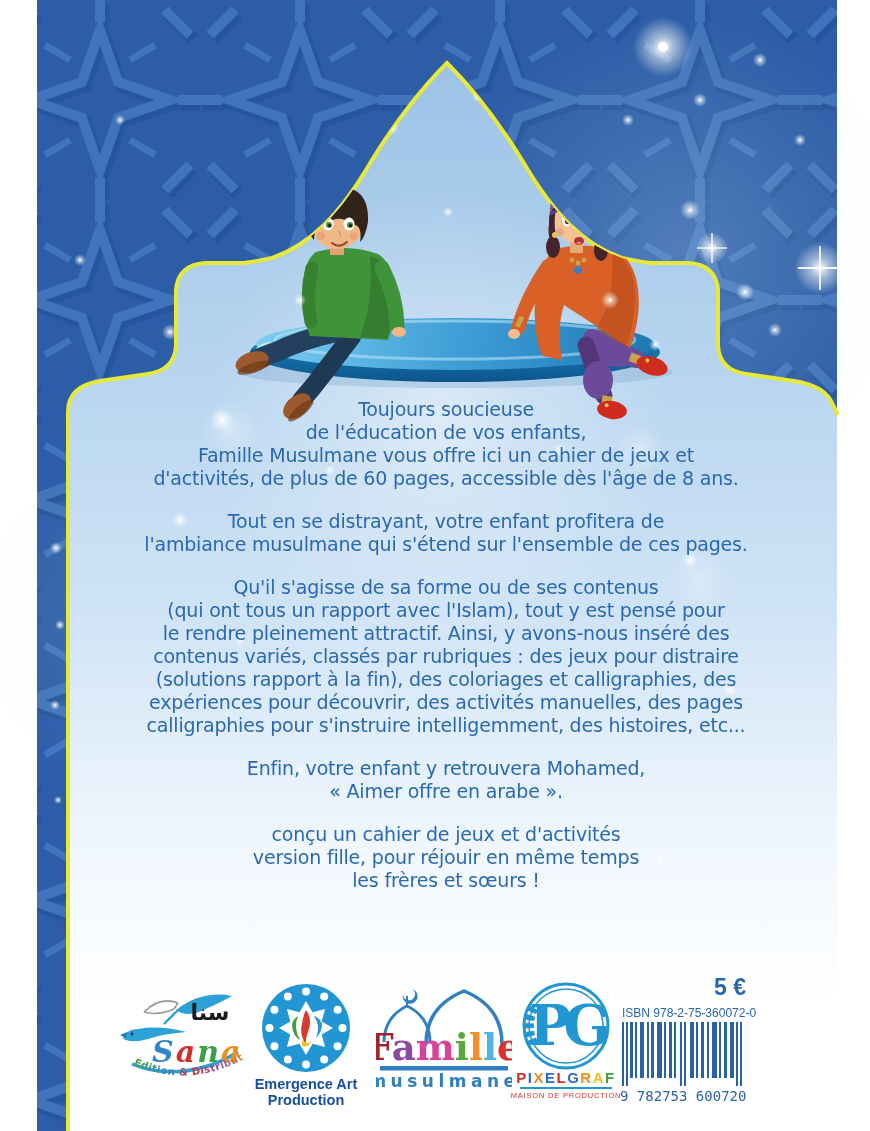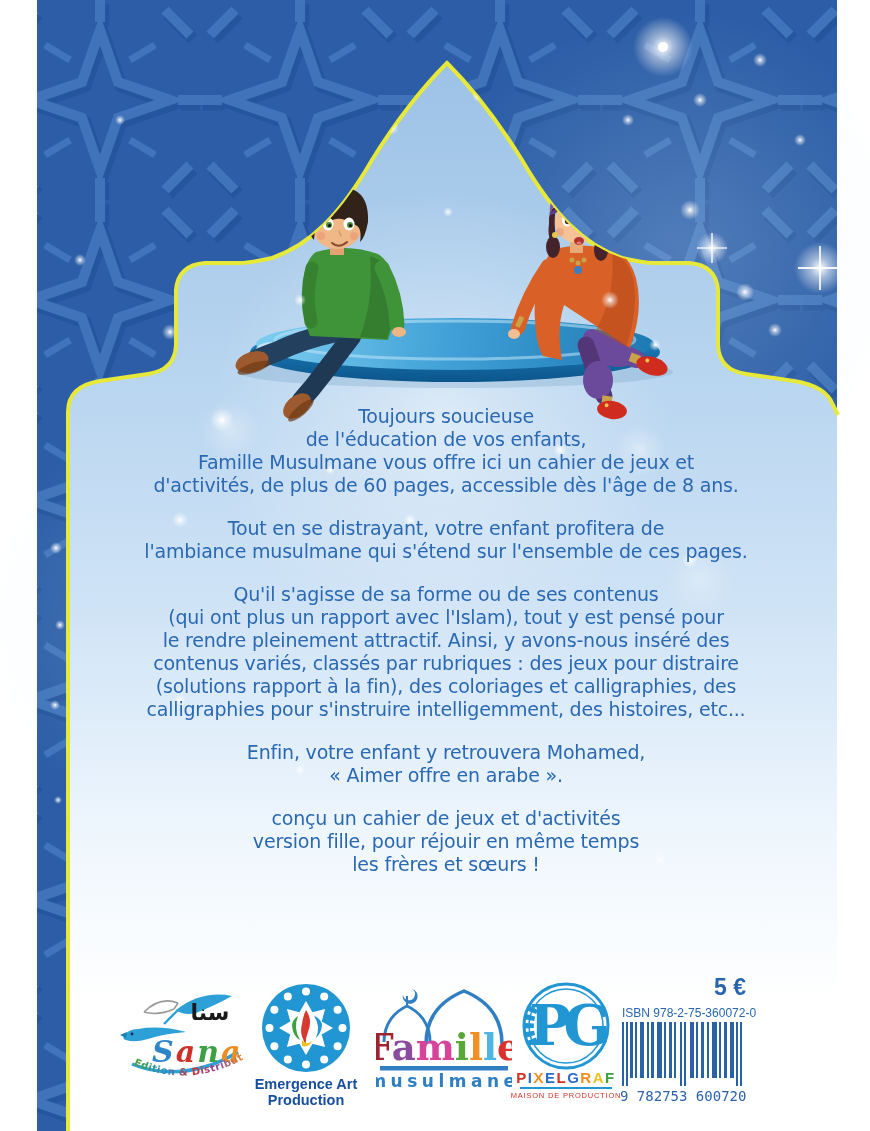--- a/index.html
+++ b/index.html
@@ -1,21 +1,21 @@
 <!DOCTYPE html>
 <html><head>
 <meta charset="utf-8">
 <style>
   html,body{margin:0;padding:0;background:#e8e8e8;}
   .page{position:relative;width:870px;height:1131px;background:#ffffff;overflow:hidden;
         font-family:"DejaVu Sans",sans-serif;}
   .art{position:absolute;left:0;top:0;width:870px;height:1131px;display:block;}
   .copy{position:absolute;left:85px;top:398px;width:722px;text-align:center;
         color:#2a68b2;font-size:19px;line-height:23px;letter-spacing:-0.2px;}
-  .para{margin:7px 0 20px 0;}
+  .para{margin:0 0 20px 0;}
   .logo{position:absolute;}
   .logo svg{display:block;}
   .l-sana{left:118px;top:988px;}
   .l-emergence{left:250px;top:982px;}
   .l-famille{left:376px;top:984px;}
   .l-pixelgraf{left:508px;top:982px;}
   .l-retail{left:612px;top:968px;}
 </style>
 </head>
 <body>
@@ -232,24 +232,25 @@
       <div>de l'éducation de vos enfants,</div>
       <div>Famille Musulmane vous offre ici un cahier de jeux et</div>
       <div>d'activités, de plus de 60 pages, accessible dès l'âge de 8 ans.</div>
     </div>
     <div class="para">
       <div>Tout en se distrayant, votre enfant profitera de</div>
       <div>l'ambiance musulmane qui s'étend sur l'ensemble de ces pages.</div>
     </div>
     <div class="para">
       <div>Qu'il s'agisse de sa forme ou de ses contenus</div>
-      <div>(qui ont plus un rapport avec l'Islam), tout y est pensé pour</div>
+      <div>(qui ont tous un rapport avec l'Islam), tout y est pensé pour</div>
       <div>le rendre pleinement attractif. Ainsi, y avons-nous inséré des</div>
       <div>contenus variés, classés par rubriques : des jeux pour distraire</div>
       <div>(solutions rapport à la fin), des coloriages et calligraphies, des</div>
+      <div>expériences pour découvrir, des activités manuelles, des pages</div>
       <div>calligraphies pour s'instruire intelligemment, des histoires, etc...</div>
     </div>
     <div class="para">
       <div>Enfin, votre enfant y retrouvera Mohamed,</div>
       <div>« Aimer offre en arabe ».</div>
     </div>
     <div class="para">
       <div>conçu un cahier de jeux et d'activités</div>
       <div>version fille, pour réjouir en même temps</div>
       <div>les frères et sœurs !</div>

